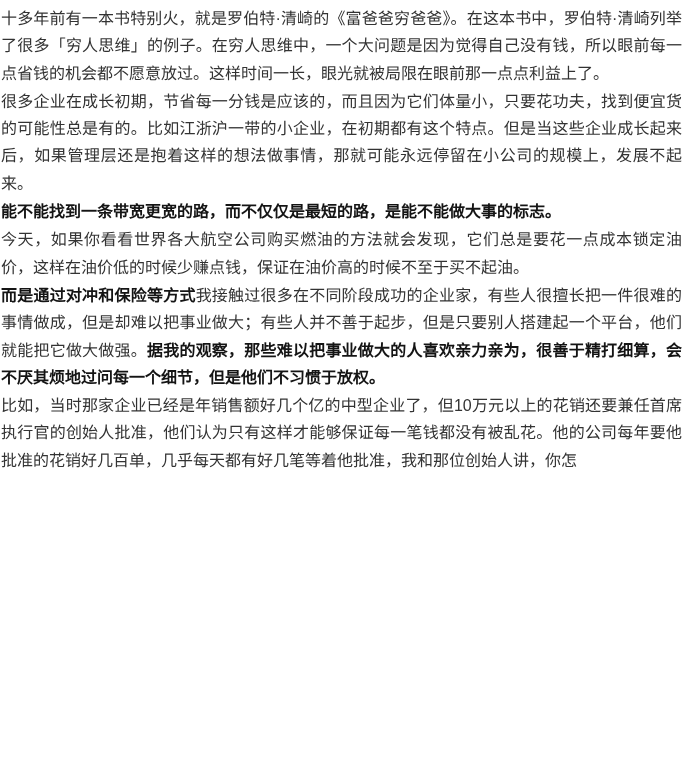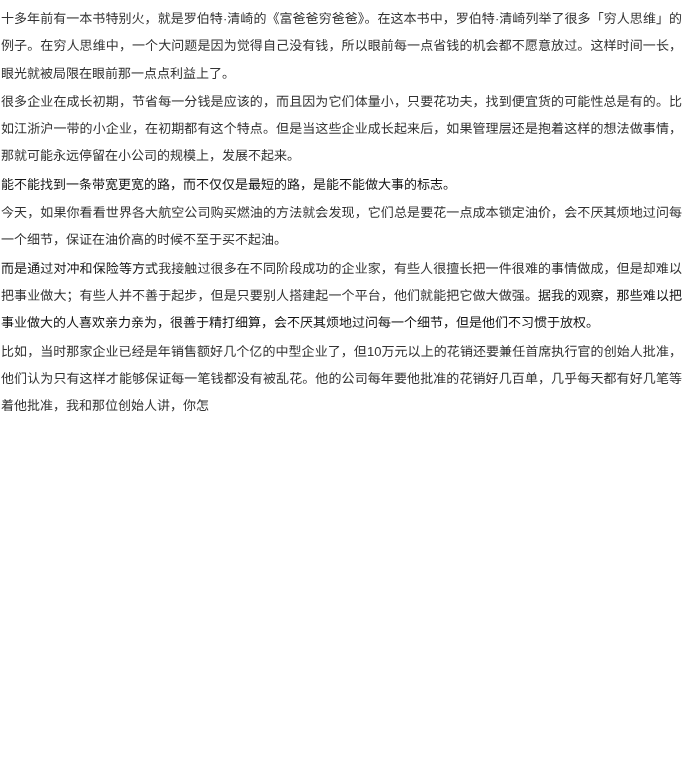--- a/index.html
+++ b/index.html
@@ -11,44 +11,44 @@
     width: 683px;
     height: 773px;
     overflow: hidden;
     font-family: "Liberation Sans", sans-serif;
   }
   main.article {
     padding: 5px 1px 0 1px;
   }
   p.para {
     margin: 0 0 1px 0;
-    font-size: 13px;
+    font-size: 16px;
     line-height: 27.3px;
     color: #333333;
     text-align: justify;
     word-break: break-all;
   }
   .run-bold {
-    font-weight: 400;
+    font-weight: 700;
     color: #141414;
   }
 </style>
 </head>
 <body>
 
 <main class="article">
 
   <p class="para"><span>十多年前有一本书特别火，就是罗伯特·清崎的《富爸爸穷爸爸》。在这本书中，罗伯特·清崎列举了很多「穷人思维」的例子。在穷人思维中，一个大问题是因为觉得自己没有钱，所以眼前每一点省钱的机会都不愿意放过。这样时间一长，眼光就被局限在眼前那一点点利益上了。</span></p>
 
   <p class="para"><span>很多企业在成长初期，节省每一分钱是应该的，而且因为它们体量小，只要花功夫，找到便宜货的可能性总是有的。比如江浙沪一带的小企业，在初期都有这个特点。但是当这些企业成长起来后，如果管理层还是抱着这样的想法做事情，那就可能永远停留在小公司的规模上，发展不起来。</span></p>
 
   <p class="para"><span class="run-bold">能不能找到一条带宽更宽的路，而不仅仅是最短的路，是能不能做大事的标志。</span></p>
 
 
 
-  <p class="para"><span>今天，如果你看看世界各大航空公司购买燃油的方法就会发现，它们总是要花一点成本锁定油价，会不厌其烦地过问每一个细节，保证在油价高的时候不至于买不起油。</span></p>
+  <p class="para"><span>今天，如果你看看世界各大航空公司购买燃油的方法就会发现，它们总是要花一点成本锁定油价，这样在油价低的时候少赚点钱，保证在油价高的时候不至于买不起油。</span></p>
 
   <p class="para"><span class="run-bold">而是通过对冲和保险等方式</span><span>我接触过很多在不同阶段成功的企业家，有些人很擅长把一件很难的事情做成，但是却难以把事业做大；有些人并不善于起步，但是只要别人搭建起一个平台，他们就能把它做大做强。</span><span class="run-bold">据我的观察，那些难以把事业做大的人喜欢亲力亲为，很善于精打细算，会不厌其烦地过问每一个细节，但是他们不习惯于放权。</span></p>
 
 
   <p class="para"><span>比如，当时那家企业已经是年销售额好几个亿的中型企业了，但10万元以上的花销还要兼任首席执行官的创始人批准，他们认为只有这样才能够保证每一笔钱都没有被乱花。他的公司每年要他批准的花销好几百单，几乎每天都有好几笔等着他批准，我和那位创始人讲，你怎</span></p>
 
 </main>
 
 </body></html>

